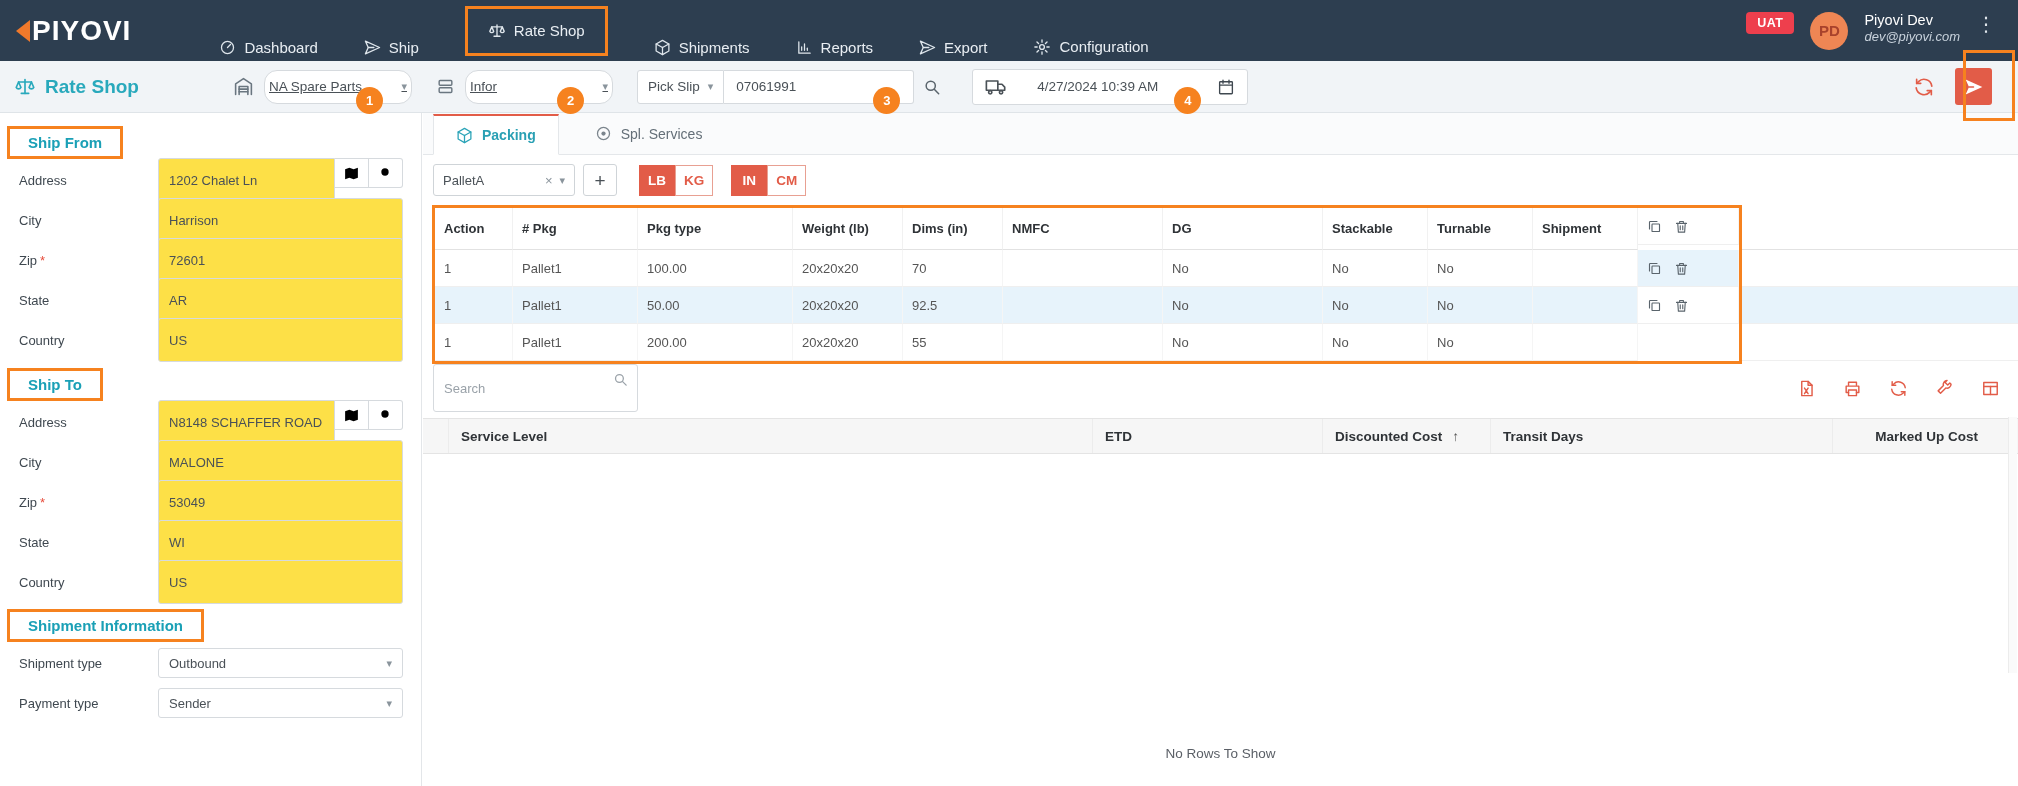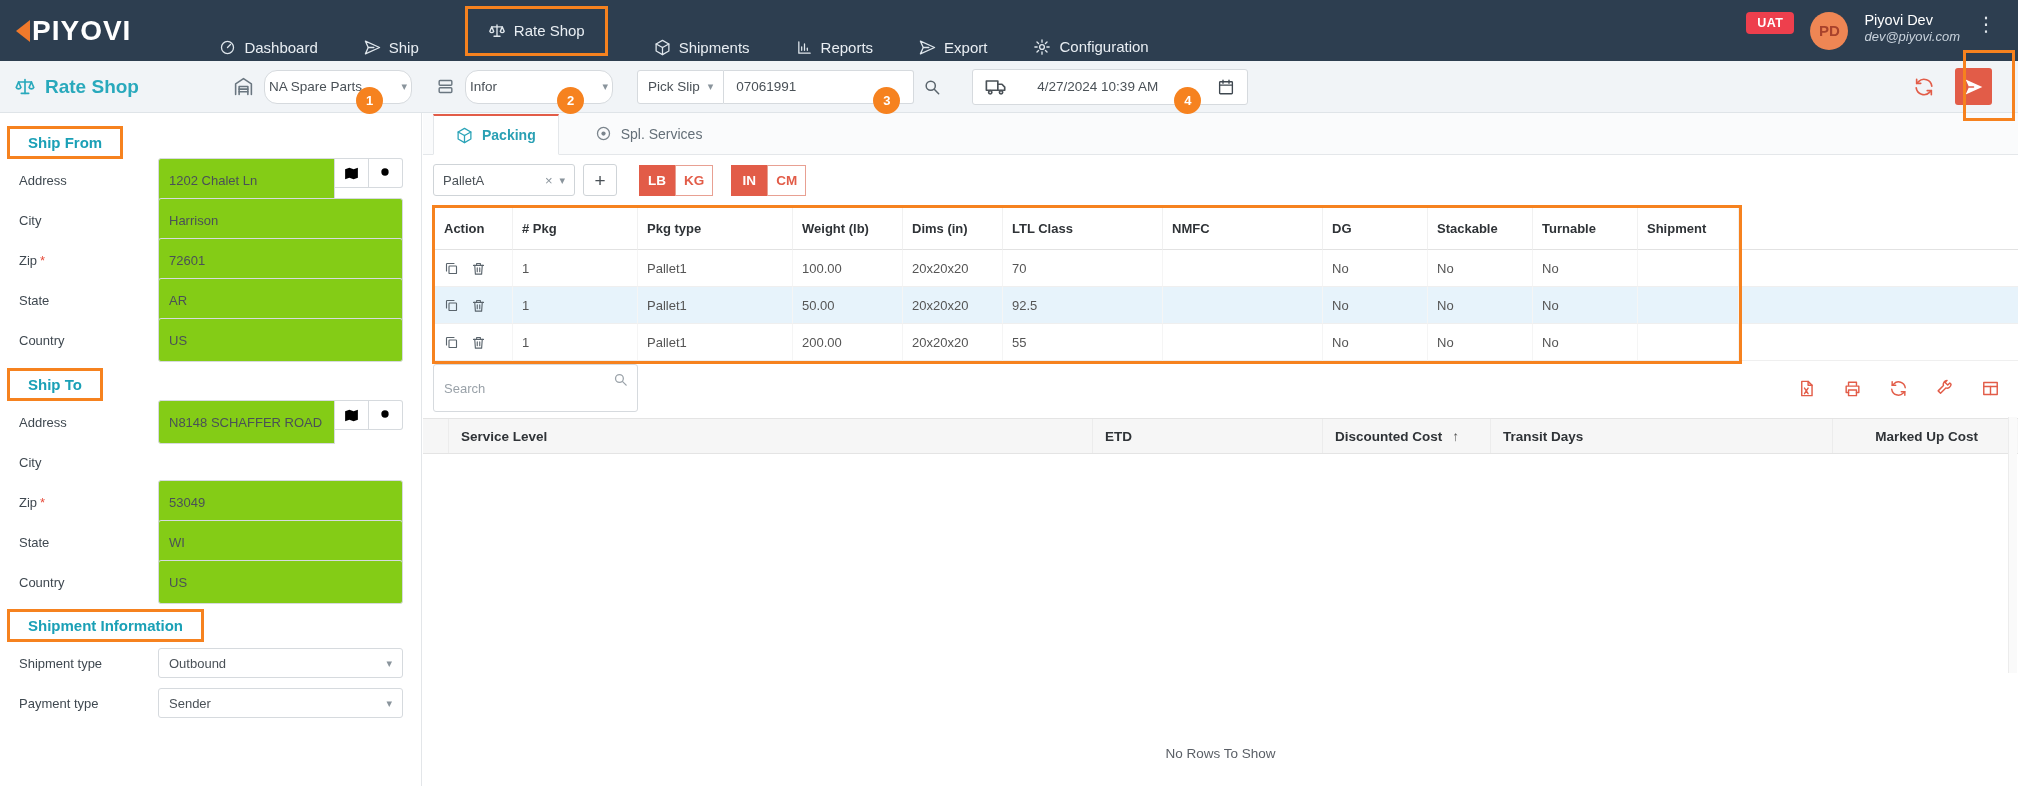--- a/index.html
+++ b/index.html
@@ -24,21 +24,21 @@
   .userinfo { display:flex; flex-direction:column; line-height:1.2; }
   .uname { color:#fff; font-size:14.5px; }
   .uemail { color:#c8d2dc; font-size:13px; font-style:italic; }
   .kebab { color:#dfe6ec; font-size:20px; letter-spacing:0; cursor:pointer; }
 
   
   .toolbar { position:absolute; left:0; top:61px; width:2018px; height:52px; background:#f1f4f7; border-bottom:1px solid #dfe4e8; display:flex; align-items:center; }
   .pagetitle { display:flex; align-items:center; gap:9px; margin-left:14px; color:#29a9bc; font-size:19px; font-weight:bold; width:150px; }
   .tgroup { display:flex; align-items:center; position:relative; }
   .tico { color:#6a7680; margin-right:10px; }
-  .tsel { position:relative; height:34px; background:#fff; border:1px solid #d6dade; border-radius:13px; display:flex; align-items:center; justify-content:space-between; padding:0 4px; font-size:13.5px; color:#4a5157; }
+  .tsel { position:relative; height:34px; background:#fff; border:1px solid #d6dade; border-radius:13px; display:flex; align-items:center; justify-content:space-between; padding:0 4px; font-size:13.5px; color:#4a5157;text-decoration:underline; }
   .caret { color:#8a949c; font-size:11px; margin-left:8px; }
   .badge { position:absolute; width:27px; height:27px; border-radius:50%; background:#f6821f; color:#fff; font-size:13px; font-weight:bold; display:flex; align-items:center; justify-content:center; z-index:6; }
   .docgroup { display:flex; align-items:stretch; height:34px; position:relative; }
   .docsel { border:1px solid #d6dade; border-radius:3px 0 0 3px; background:#fff; display:flex; align-items:center; padding:0 10px; font-size:13.5px; color:#4a5157; }
   .docinput { width:190px; border:1px solid #d6dade; border-left:none; border-radius:0 3px 3px 0; padding:0 12px; font-size:13.5px; color:#4a5157; font-family:"Liberation Sans",sans-serif; }
   .sbtn { background:none; border:none; color:#5a646c; margin-left:8px; cursor:pointer; }
   .dategroup { position:relative; height:36px; border:1px solid #d6dade; border-radius:3px; background:#fff; display:flex; align-items:center; padding:0 12px; gap:30px; }
   .datetext { font-size:13.5px; color:#4a5157; width:150px; }
   .tb-right { margin-left:auto; display:flex; align-items:center; gap:20px; margin-right:26px; }
   .refresh-red { color:#e25c48; cursor:pointer; }
@@ -46,21 +46,21 @@
   .hl-send { position:absolute; left:1963px; top:50px; width:52px; height:71px; border:3px solid #f6821f; z-index:10; pointer-events:none; }
 
   
   .leftpanel { position:absolute; left:0; top:113px; width:422px; height:673px; border-right:1px solid #e3e6e9; background:#fff; overflow:hidden; }
   .sechead { display:inline-block; border:3px solid #f6821f; padding:5px 18px; margin:13px 0 6px 7px; color:#1aa0b6; font-size:15px; font-weight:bold; }
   .sechead.first { margin-top:13px; }
   .frow { display:flex; align-items:center; margin:0 0 10px 19px; height:30px; }
   .flabel { width:139px; font-size:13px; color:#3f4850; }
   .req { color:#e74c3c; margin-left:3px; font-size:13px; }
   .fctrl { width:245px; display:flex; }
-  .tbox { width:100%; height:44px; border:1px solid #d6dade; border-radius:3px; padding:0 10px; font-size:13px; color:#4a5157; font-family:"Liberation Sans",sans-serif; background:#84cc16; }
+  .tbox { width:100%; height:44px; border:1px solid #d6dade; border-radius:3px; padding:0 10px; font-size:13px; color:#4a5157; font-family:"Liberation Sans",sans-serif; background:#fde047; }
   .addr-input { flex:1; border-radius:3px 0 0 3px; }
   .icon-btn { width:34px; height:30px; background:#fff; border:1px solid #d6dade; border-left:none; display:flex; align-items:center; justify-content:center; color:#4a5157; cursor:pointer; }
   .icon-btn.last { border-radius:0 3px 3px 0; }
   .selbox { width:245px; height:30px; border:1px solid #d6dade; border-radius:3px; background:#fff; display:flex; align-items:center; justify-content:space-between; padding:0 10px; font-size:13px; color:#4a5157; }
 
   
   .main { position:absolute; left:423px; top:113px; width:1595px; height:673px; background:#fff; }
   .tabstrip { height:42px; background:#fafbfc; border-bottom:1px solid #e4e7ea; display:flex; align-items:flex-end; padding-left:10px; }
   .tab { display:flex; align-items:center; gap:9px; padding:0 22px; height:41px; font-size:14px; color:#646f78; cursor:pointer; }
   .tab.active { background:#fff; border:1px solid #e4e7ea; border-top:2px solid #e25c48; border-bottom:1px solid #fff; margin-bottom:-1px; color:#2aa0b4; font-weight:bold; }
@@ -362,20 +362,23 @@
         <span class="icon-btn last">
             <svg width="16" height="16" viewBox="0 0 24 24">
               <circle cx="10.5" cy="10.5" r="5.5"></circle>
               <path d="M15 15l5 5"></path>
             </svg>
           </span>
       </div>
     </div>
     <div class="frow">
       <span class="flabel">City</span>
+      <div class="fctrl">
+          <input class="tbox" type="text" value="MALONE" style="">
+        </div>
     </div>
     <div class="frow">
       <span class="flabel"><span>Zip</span><span class="req">*</span></span>
       <div class="fctrl">
           <input class="tbox" type="text" value="53049" style="">
         </div>
     </div>
     <div class="frow">
       <span class="flabel">State</span>
       <div class="fctrl">
@@ -449,21 +452,20 @@
     </div>
 
     <div class="packwrap">
       <div class="packbox">
         <div class="ptable">
           <div class="ph">Action</div>
           <div class="ph"># Pkg</div>
           <div class="ph">Pkg type</div>
           <div class="ph">Weight (lb)</div>
           <div class="ph">Dims (in)</div>
-          <div class="ph">LTL Class</div>
           <div class="ph">NMFC</div>
           <div class="ph">DG</div>
           <div class="ph">Stackable</div>
           <div class="ph">Turnable</div>
           <div class="ph">Shipment</div>
 
           <div style="display:contents;" class="prow">
             <div class="pc actcell">
                 <span class="ico rowico">
                   <svg width="15" height="15" viewBox="0 0 24 24">

